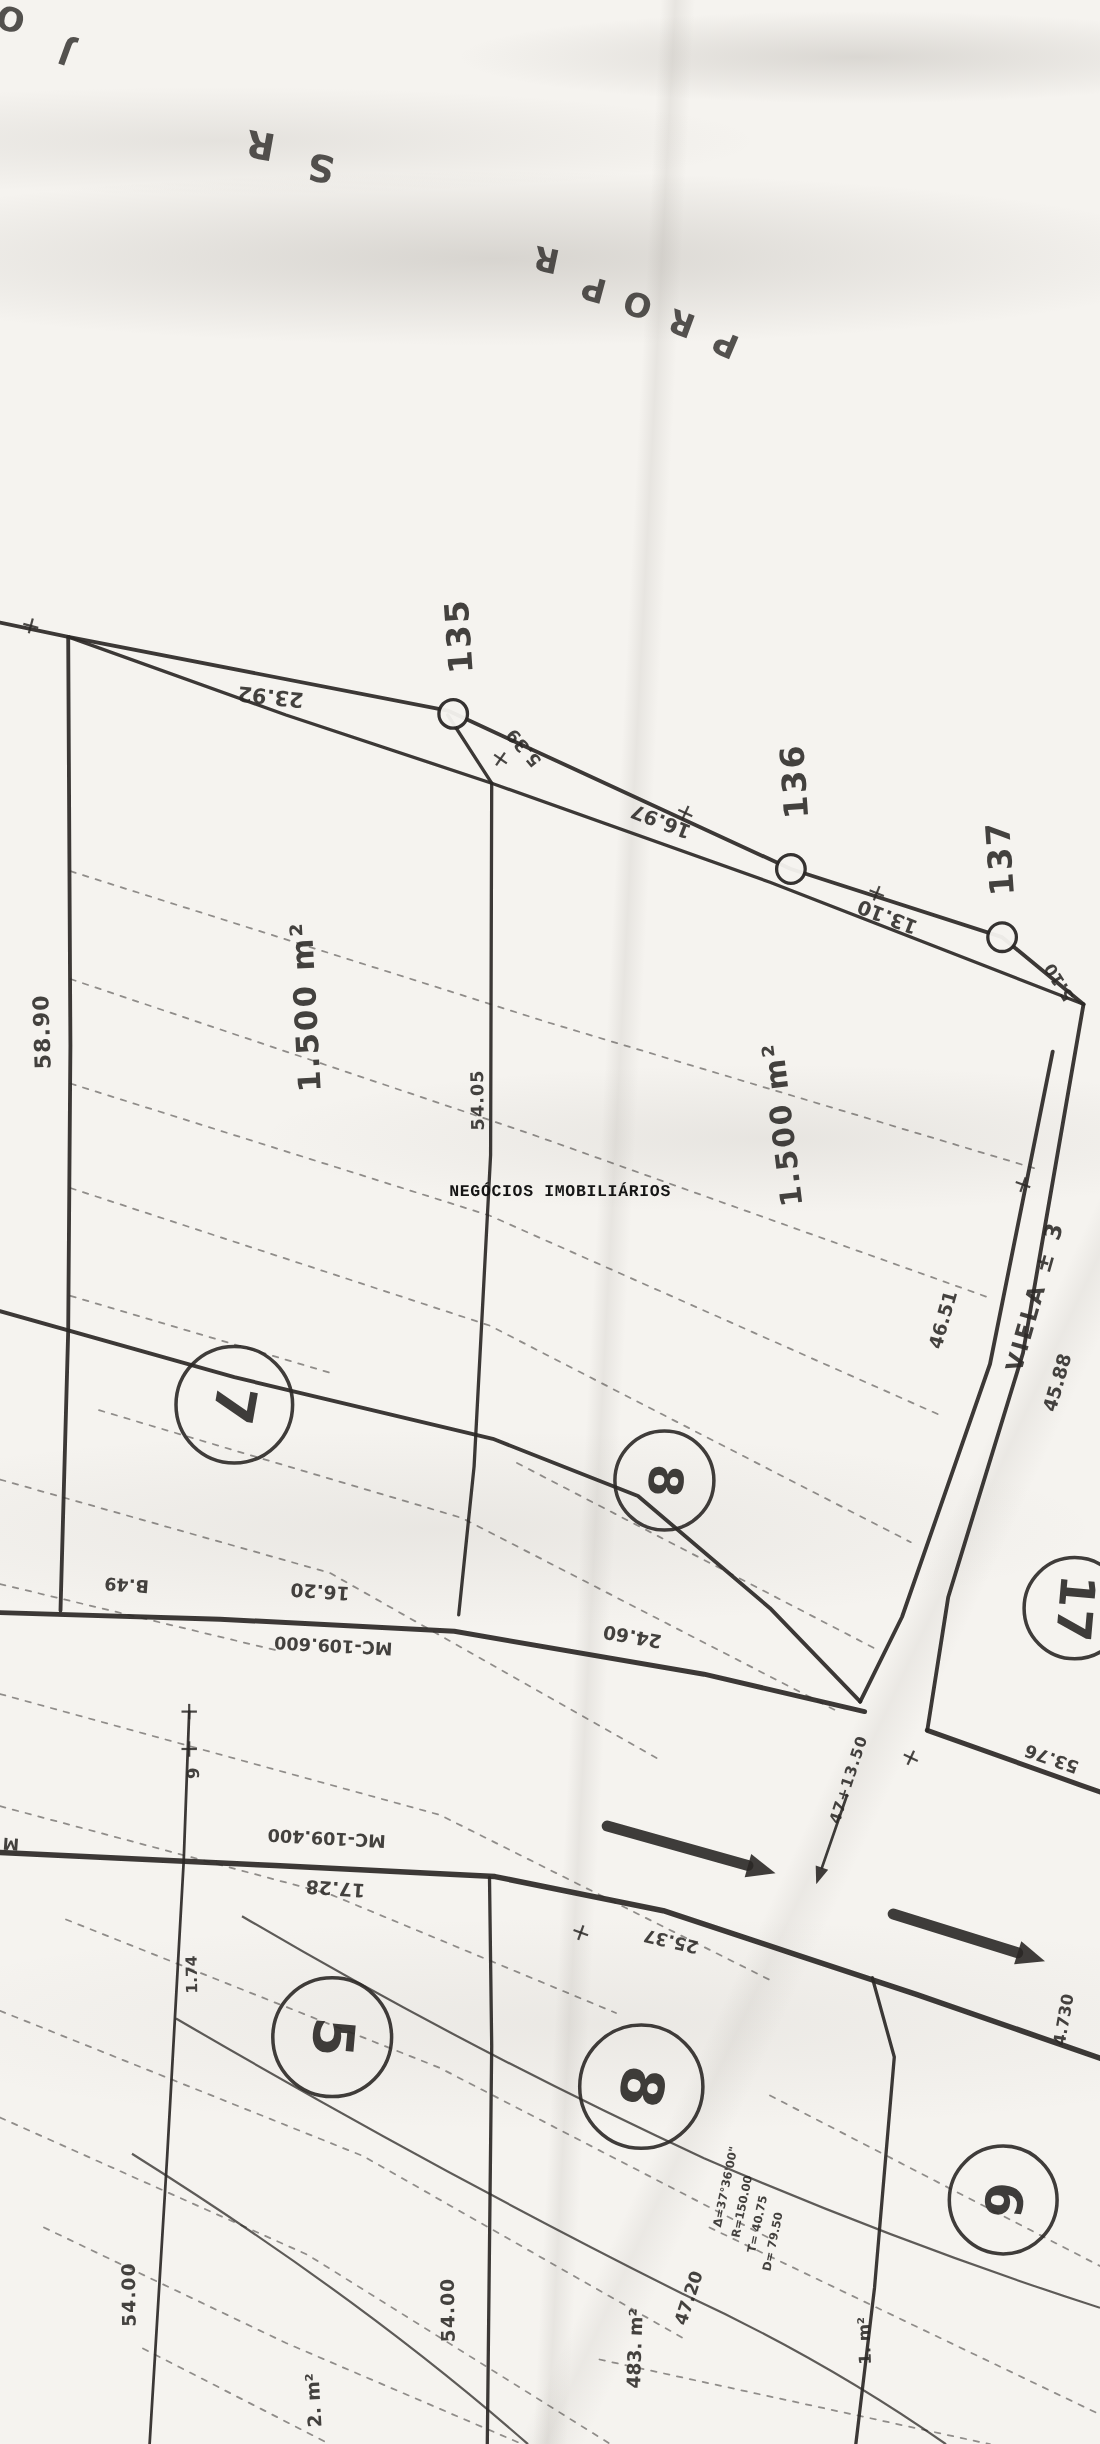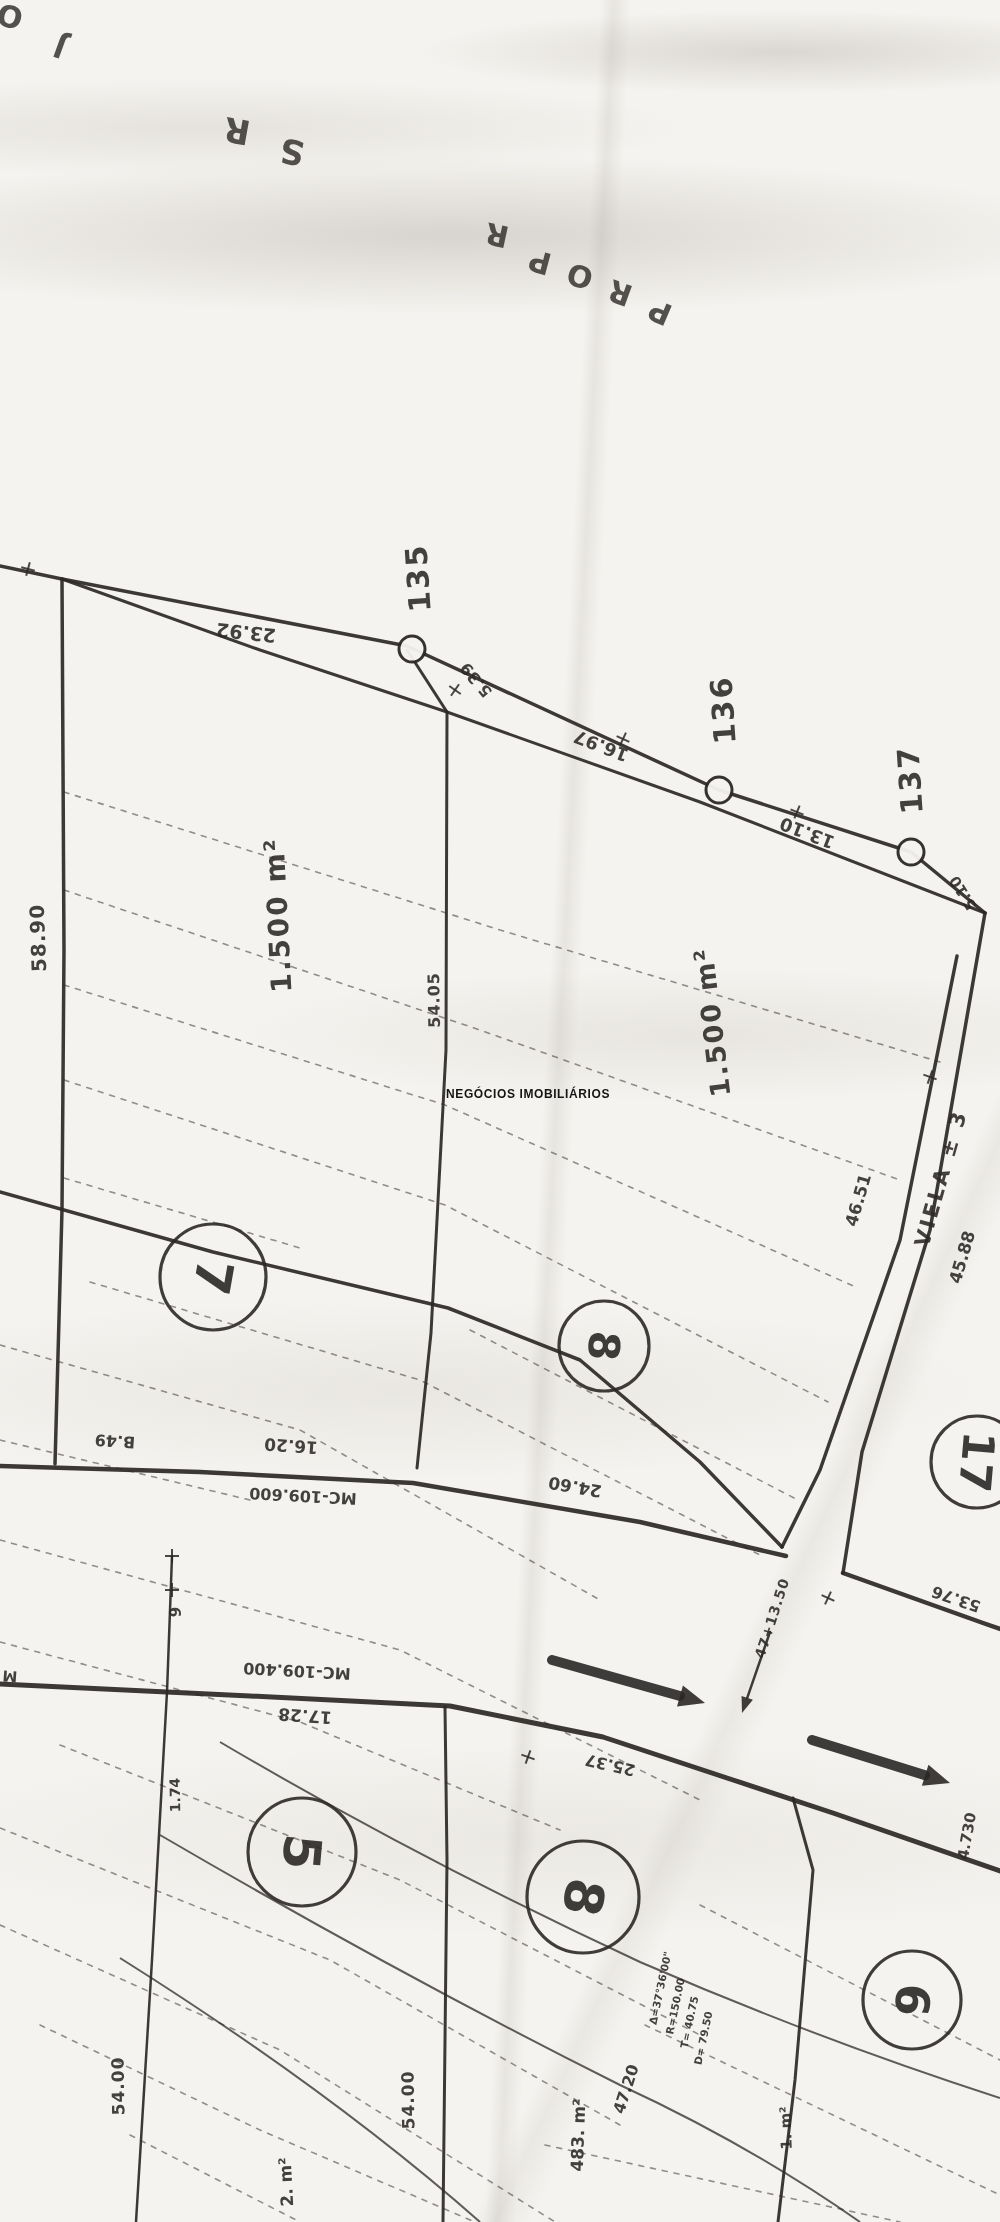--- a/index.html
+++ b/index.html
@@ -18,22 +18,22 @@
       #f5f3ef;
   }
   svg#map{position:absolute;left:0;top:0;width:1000px;height:2222px;filter:blur(.45px);}
   svg#map text{font-family:"DejaVu Sans",sans-serif;}
   .logo{position:absolute;left:394px;top:1076px;width:216px;text-align:right;line-height:1;}
   .logo .brand{
     font-weight:900;font-size:46px;letter-spacing:-1px;transform:scaleY(1.02);
     font-family:"DejaVu Sans",sans-serif;
   }
   .logo .sub{
-    margin-top:12px;font-weight:800;font-size:12px;letter-spacing:.6px;
-    font-family:Liberation Sans, sans-serif;
+    margin-top:0;font-weight:800;font-size:15px;letter-spacing:.6px;
+    font-family:Liberation Mono, monospace;
   }
 </style>
 </head>
 <body>
 
 <div class="paper">
   <svg id="map" viewBox="0 0 1000 2222">
       <polyline points="64,792 500,930 940,1062" fill="none" stroke="#2b2826" stroke-width="1.6" stroke-dasharray="5 7" stroke-linecap="round" opacity="0.5"></polyline>
       <polyline points="64,890 480,1030 900,1180" fill="none" stroke="#2b2826" stroke-width="1.6" stroke-dasharray="5 7" stroke-linecap="round" opacity="0.5"></polyline>
       <polyline points="64,985 445,1105 858,1288" fill="none" stroke="#2b2826" stroke-width="1.6" stroke-dasharray="5 7" stroke-linecap="round" opacity="0.5"></polyline>

